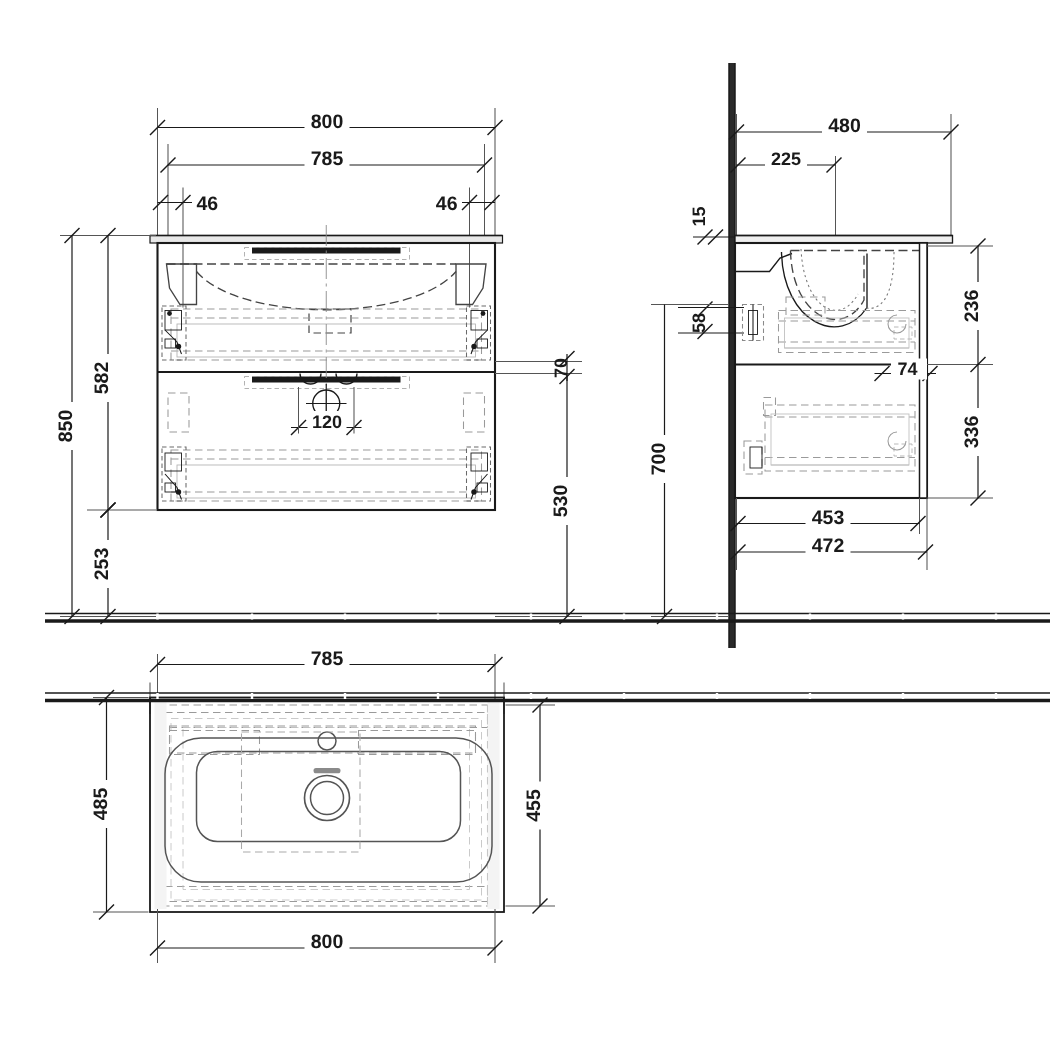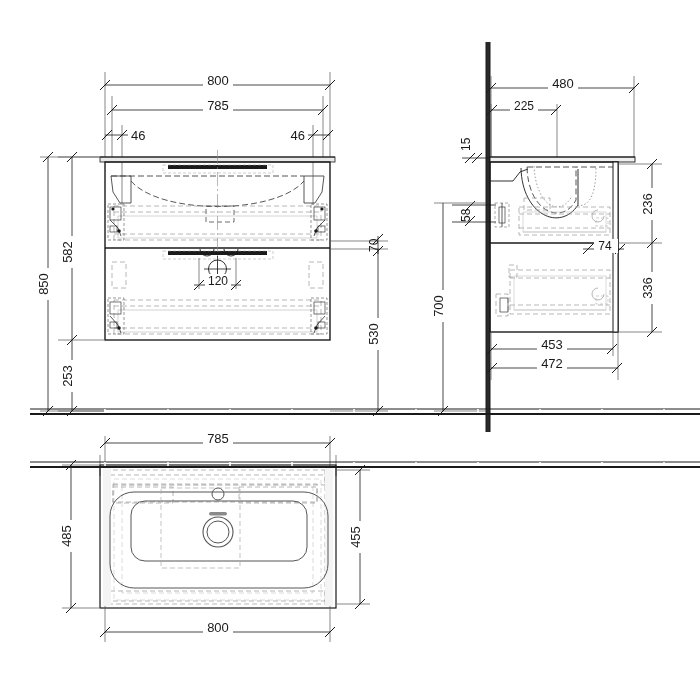--- a/index.html
+++ b/index.html
@@ -1,17 +1,17 @@
 <!DOCTYPE html>
 <html><head>
 <meta charset="utf-8">
 <style>
   html,body{margin:0;padding:0;background:#ffffff;}
   body{width:700px;height:700px;font-family:"Liberation Sans",sans-serif;overflow:hidden;}
-  #sheet{position:relative;width:700px;height:700px;background:#a3a3a3;}
+  #sheet{position:relative;width:700px;height:700px;background:#a3a3a3;font-weight:bold;}
   svg{display:block;}
   text{font-family:"Liberation Sans",sans-serif;fill:#1a1a1a;}
 </style>
 </head>
 <body>
 
 <div id="sheet">
 <svg width="700" height="700" viewBox="0 0 700 700">
 
   <defs>

